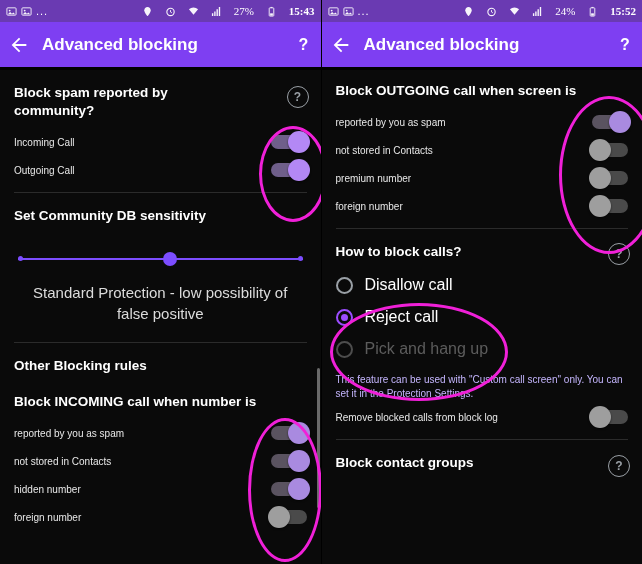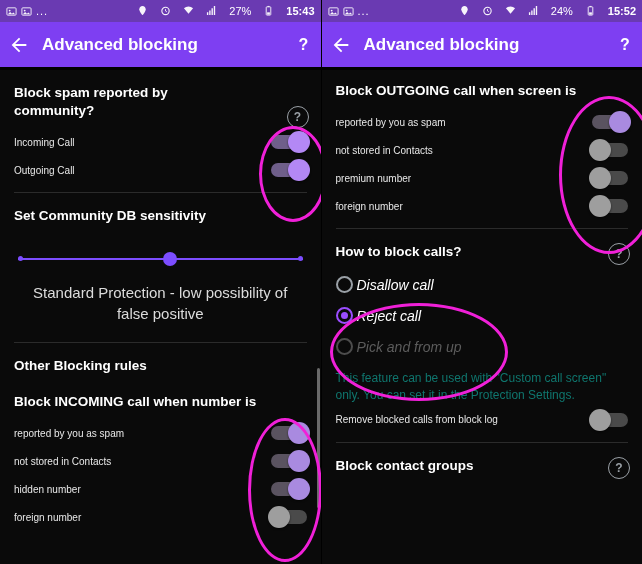--- a/index.html
+++ b/index.html
@@ -5,21 +5,21 @@
   html,body{margin:0;padding:0;background:#000;}
   body{width:642px;height:564px;font-family:"Liberation Sans",sans-serif;overflow:hidden;}
   .wrap{display:flex;width:642px;height:564px;}
   .phone{width:321px;height:564px;background:#000;position:relative;overflow:hidden;}
   .phone.left{border-right:1px solid #000;}
 
   
   .statusbar{height:22px;background:#6a3ab2;display:flex;align-items:center;
              padding:0 6px;font-size:11px;color:#fff;}
   .sb-left{display:flex;align-items:center;gap:4px;flex:1;}
-  .sb-right{display:flex;align-items:flex-start;gap:12px;}
+  .sb-right{display:flex;align-items:flex-end;gap:12px;font-family:Liberation Serif, serif;}
   .sb-ico{width:11px;height:11px;display:inline-block;opacity:.95;}
   .sb-dots{font-size:11px;letter-spacing:1px;}
   .sb-pct{font-size:11px;}
   .sb-time{font-size:11px;font-weight:bold;}
 
   
   .appbar{height:45px;background:#7e3ff2;display:flex;align-items:center;
           padding:0 4px;color:#fff;}
   .appbar .back{width:30px;height:30px;display:flex;align-items:center;justify-content:center;
                 cursor:pointer;}
@@ -57,29 +57,29 @@
   .slider-wrap{padding:10px 14px 2px 14px;}
   .track{position:relative;height:2px;background:#7c4dff;margin:14px 4px;}
   .track .tickdot{position:absolute;top:-1.5px;width:5px;height:5px;border-radius:50%;
                   background:#7c4dff;}
   .track .thumb{position:absolute;top:-6px;width:14px;height:14px;border-radius:50%;
                 background:#7c4dff;}
   .slider-caption{font-size:15px;color:#dcdcdc;text-align:center;padding:6px 22px 10px 22px;
                   line-height:1.4;}
 
   
-  .radio-row{display:flex;align-items:center;gap:4px;padding:7px 14px;font-size:14px;font-style:italic;}
+  .radio-row{display:flex;align-items:center;gap:12px;padding:7px 14px;font-size:16px;}
   .rad{width:17px;height:17px;border-radius:50%;border:2px solid #9aa0a6;flex:none;
        position:relative;box-sizing:border-box;}
   .rad.sel{border-color:#9b4dff;}
   .rad.sel:after{content:"";position:absolute;left:3px;top:3px;width:7px;height:7px;
                  border-radius:50%;background:#9b4dff;}
   .rad.disabled{border-color:#4d4d4d;}
   .radio-row.disabled{color:#5c5c5c;}
-  .note{font-size:12px;color:#0f766e;padding:8px 14px 6px 14px;line-height:1.35;}
+  .note{font-size:10px;color:#c4b5fd;padding:8px 14px 6px 14px;line-height:1.35;}
 
   
   .ellipse{position:absolute;border:3px solid #f020d8;border-radius:50%;
            pointer-events:none;}
 
   
   .scrollhint{position:absolute;right:1px;width:3px;background:#6a6a6a;border-radius:2px;}
 </style>
 </head>
 <body>
@@ -131,21 +131,21 @@
         <svg width="22" height="22" viewBox="0 0 24 24">
             <path d="M20 11H7.8l5.6-5.6L12 4l-8 8 8 8 1.4-1.4L7.8 13H20z" fill="#fff"></path>
           </svg>
       </div>
       <div class="title">Advanced blocking</div>
       <div class="help">?</div>
     </div>
 
     <div class="content">
 
-      <div style="display:flex;align-items:flex-end;gap:35px;">
+      <div style="display:flex;align-items:flex-start;gap:35px;">
         <div class="sec-head" style="flex:1;padding-right:4px;">Block spam reported by community?</div>
         <div style="padding:16px 12px 0 0;">
           <div class="qcirc">?</div>
         </div>
       </div>
 
       <div class="row">
         <span class="lbl">Incoming Call</span>
         <span class="sw on">
             <span class="knob"></span>
@@ -299,21 +299,21 @@
       <div class="radio-row">
         <span class="rad"></span>
         <span>Disallow call</span>
       </div>
       <div class="radio-row">
         <span class="rad sel"></span>
         <span>Reject call</span>
       </div>
       <div class="radio-row disabled">
         <span class="rad disabled"></span>
-        <span>Pick and from up</span>
+        <span>Pick and hang up</span>
       </div>
 
       <div class="note">This feature can be used with "Custom call screen" only. You can set it in the Protection Settings.</div>
 
       <div class="row" style="padding-top:4px;">
         <span class="lbl">Remove blocked calls from block log</span>
         <span class="sw off">
             <span class="knob"></span>
           </span>
       </div>

